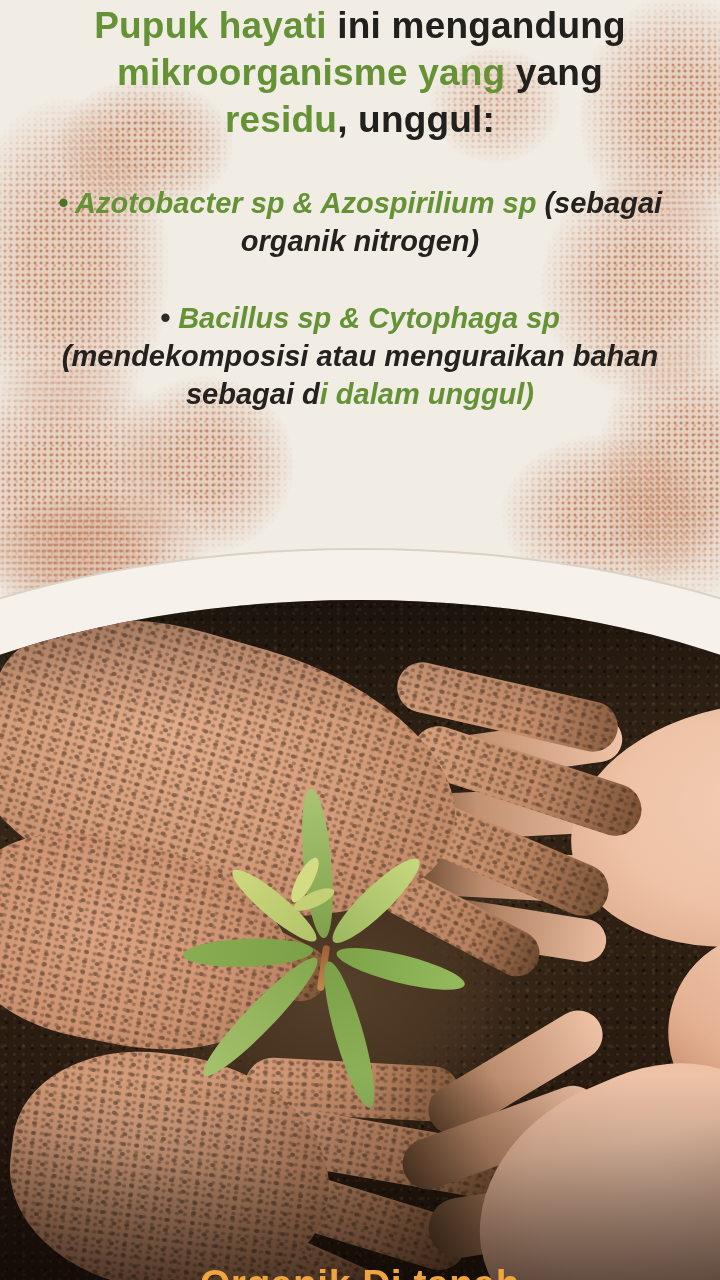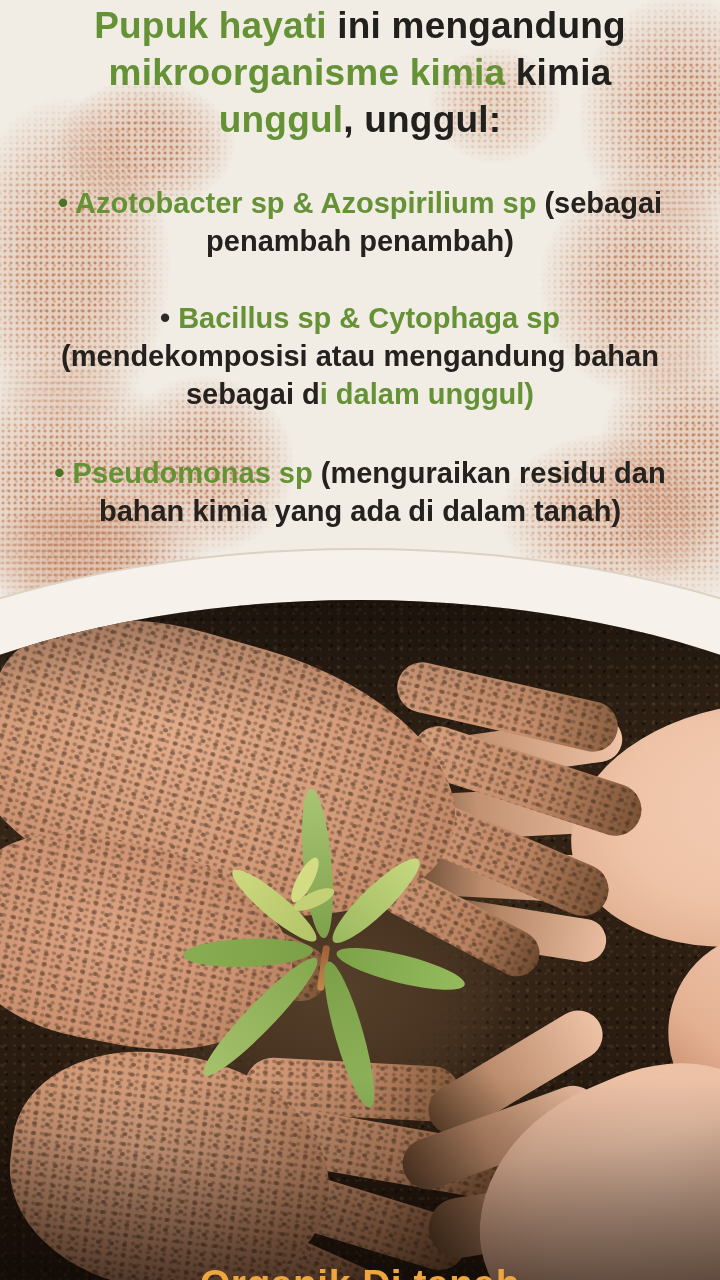--- a/index.html
+++ b/index.html
@@ -29,21 +29,21 @@
   .sp5{left:570px;top:300px;width:240px;height:340px;}
   .sp6{left:30px;top:60px;width:230px;height:170px;}
   .sp7{left:90px;top:350px;width:230px;height:230px;}
   .sp8{left:470px;top:410px;width:280px;height:210px;}
   .sp9{left:-50px;top:470px;width:290px;height:170px;}
   .sp10{left:410px;top:30px;width:170px;height:150px;opacity:.7;}
 
   
   .txt{position:absolute;left:0;width:720px;text-align:center;}
   .title{top:2px;font-size:37px;line-height:47px;font-weight:700;letter-spacing:.2px;color:#22201d;padding:0 30px;box-sizing:border-box;}
-  .bullet{font-size:29px;line-height:38px;font-weight:600;color:#24211e;padding:0 32px;box-sizing:border-box;}
+  .bullet{font-size:29px;line-height:38px;font-weight:600;color:#24211e;padding:0 32px;box-sizing:border-box;font-style:italic;}
   .b1{top:184px;}
   .b2{top:299px;}
   .b3{top:454px;}
   .green{color:#649235;font-weight:800;}
   .mk-dark{color:#2c2a26;font-weight:800;}
   .mk-olive{color:#4c7226;font-weight:800;}
 
   
   .halo{
     position:absolute;top:548px;left:-300px;width:1320px;height:760px;
@@ -188,39 +188,35 @@
   <div class="speck sp4"></div>
   <div class="speck sp5"></div>
   <div class="speck sp6"></div>
   <div class="speck sp7"></div>
   <div class="speck sp8"></div>
   <div class="speck sp9"></div>
   <div class="speck sp10"></div>
 
   <div class="txt title">
     <div><span class="green">Pupuk hayati</span><span> ini mengandung</span></div>
-    <div><span class="green">mikroorganisme kimia</span><span> kimia</span></div>
-    <div><span class="green">unggul</span><span>, unggul:</span></div>
+    <div><span class="green">mikroorganisme yang</span><span> yang</span></div>
+    <div><span class="green">residu</span><span>, unggul:</span></div>
   </div>
 
   <div class="txt bullet b1">
     <div><span class="mk-olive">• </span><span class="green">Azotobacter sp &amp; Azospirilium sp</span><span> (sebagai</span></div>
-    <div><span>penambah penambah)</span></div>
+    <div><span>organik nitrogen)</span></div>
   </div>
 
   <div class="txt bullet b2">
     <div><span class="mk-dark">• </span><span class="green">Bacillus sp &amp; Cytophaga sp</span></div>
-    <div><span>(mendekomposisi atau mengandung bahan</span></div>
+    <div><span>(mendekomposisi atau menguraikan bahan</span></div>
     <div><span>sebagai d</span><span class="green">i dalam unggul)</span></div>
   </div>
 
-  <div class="txt bullet b3">
-    <div><span class="mk-olive">• </span><span class="green">Pseudomonas sp</span><span> (menguraikan residu dan</span></div>
-    <div><span>bahan kimia yang ada di dalam tanah)</span></div>
-  </div>
 
   <div class="halo"></div>
 
   <div class="photo">
     <div class="grain"></div>
     <div class="mound"></div>
 
     <div class="hgroup">
       <div class="shape tr-f1"></div>
       <div class="shape tr-f2"></div>

